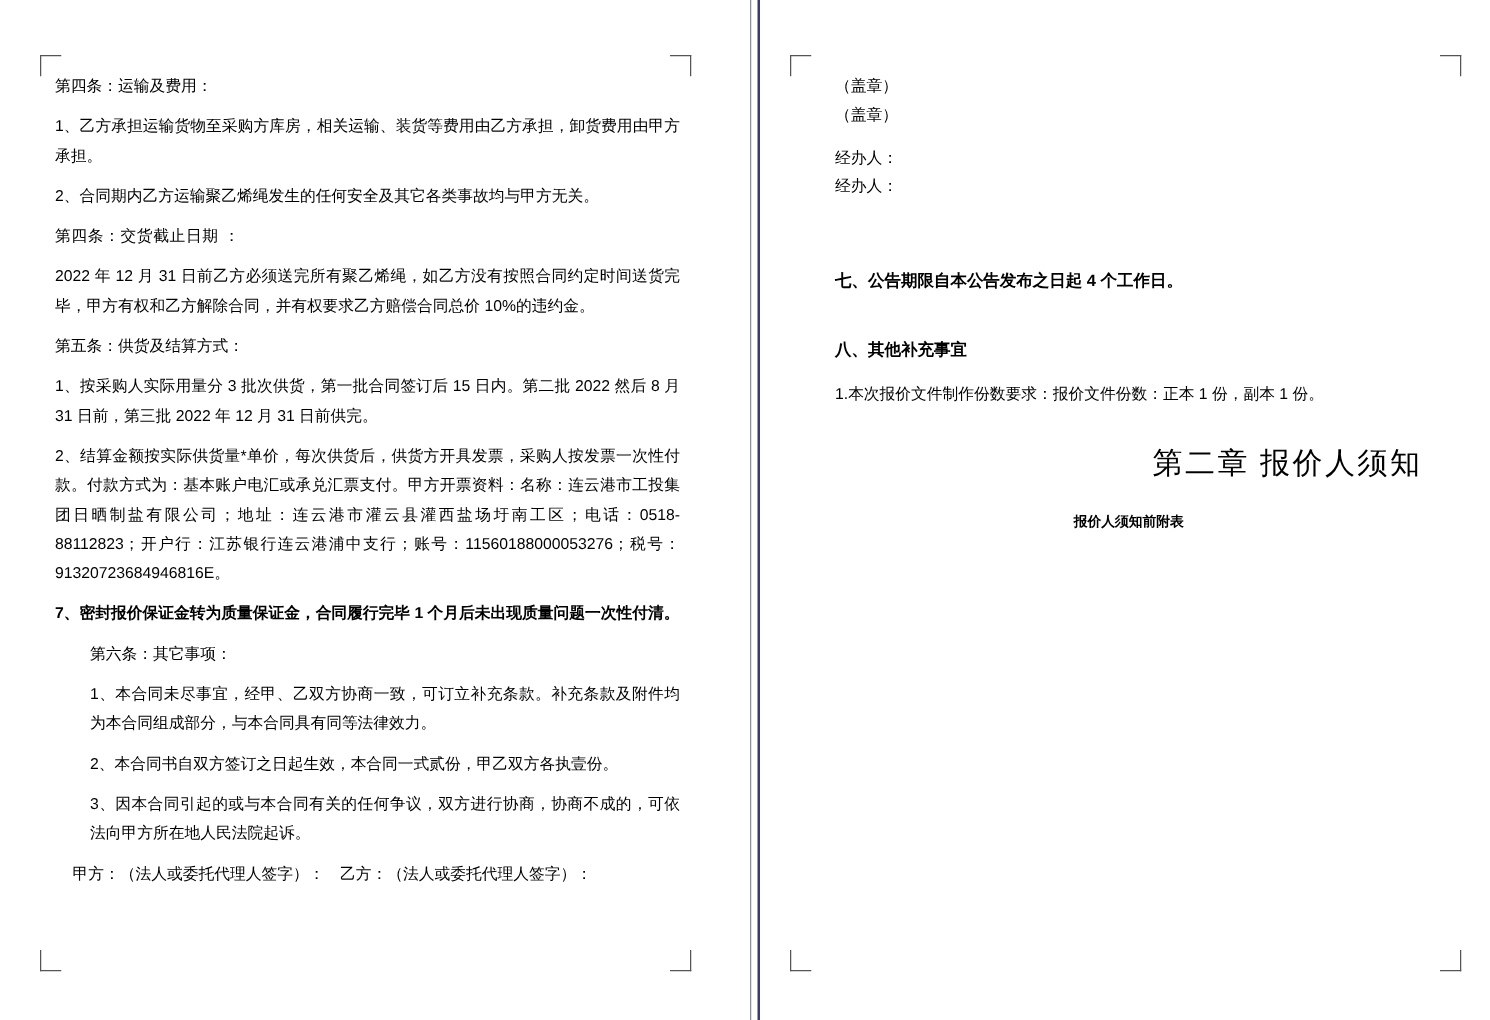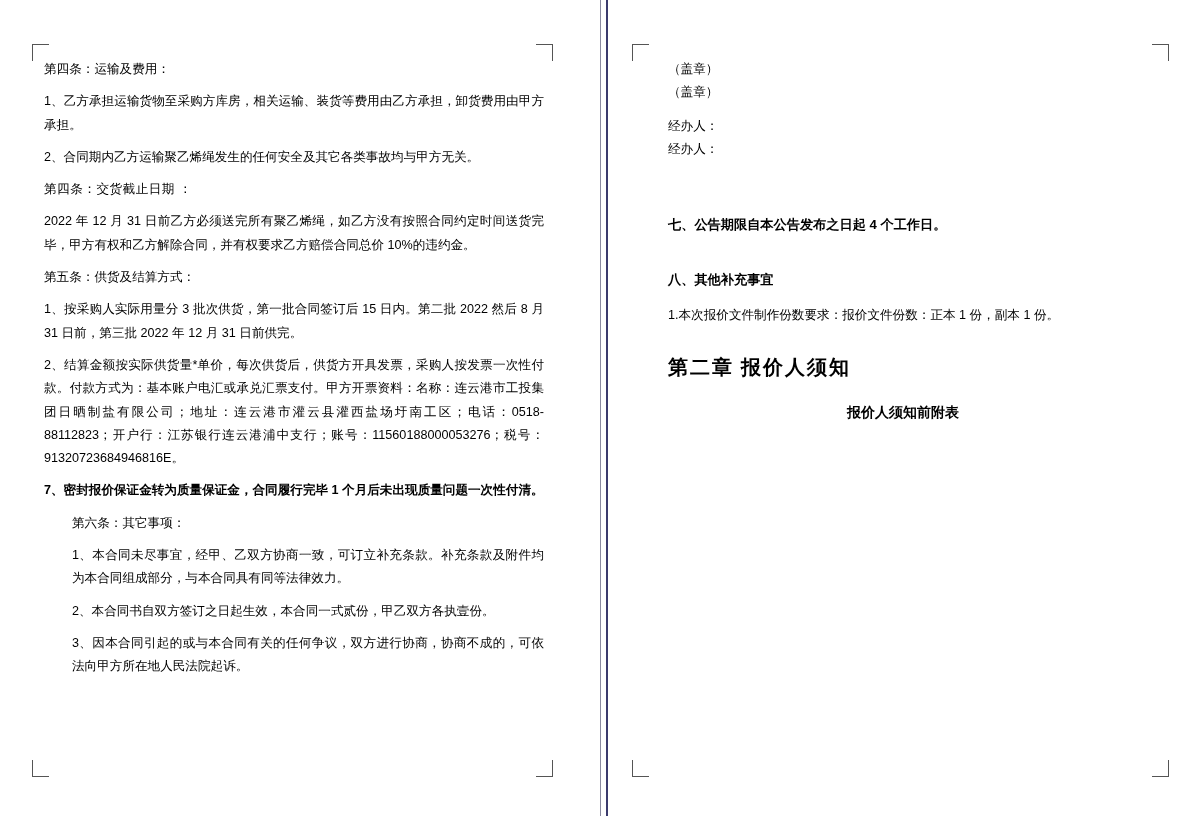--- a/index.html
+++ b/index.html
@@ -86,31 +86,31 @@
     display: flex;
     flex-direction: column;
     margin-bottom: 10px;
   }
   .sig-col {
     width: 232px;
   }
   .gap-lg { height: 42px; }
 
   .chapter-title {
-    text-align: left;
+    text-align: right;
     font-family: "Liberation Serif", "DejaVu Serif", serif;
-    font-weight: bold;
-    font-size: 20px;
+    font-weight: normal;
+    font-size: 24px;
     letter-spacing: 2px;
     margin: 22px 0 14px 0;
   }
   .chapter-sub {
     text-align: center;
     font-weight: bold;
-    font-size: 14px;
+    font-size: 11px;
     margin: 0 0 12px 0;
   }
   .heading {
     font-weight: bold;
     font-size: 13.2px;
     margin: 0 0 12px 0;
   }
   .heading-gap { margin-top: 30px; }
 </style>
 </head>
@@ -131,20 +131,21 @@
       <p class="spaced">第四条：交货截止日期 ：</p>
       <p>2022 年 12 月 31 日前乙方必须送完所有聚乙烯绳，如乙方没有按照合同约定时间送货完毕，甲方有权和乙方解除合同，并有权要求乙方赔偿合同总价 10%的违约金。</p>
       <p>第五条：供货及结算方式：</p>
       <p>1、按采购人实际用量分 3 批次供货，第一批合同签订后 15 日内。第二批 2022 然后 8 月 31 日前，第三批 2022 年 12 月 31 日前供完。</p>
       <p>2、结算金额按实际供货量*单价，每次供货后，供货方开具发票，采购人按发票一次性付款。付款方式为：基本账户电汇或承兑汇票支付。甲方开票资料：名称：连云港市工投集团日晒制盐有限公司；地址：连云港市灌云县灌西盐场圩南工区；电话：0518-88112823；开户行：江苏银行连云港浦中支行；账号：11560188000053276；税号：91320723684946816E。</p>
       <p class="bold">7、密封报价保证金转为质量保证金，合同履行完毕 1 个月后未出现质量问题一次性付清。</p>
       <p class="p-indent2">第六条：其它事项：</p>
       <p class="p-indent2">1、本合同未尽事宜，经甲、乙双方协商一致，可订立补充条款。补充条款及附件均为本合同组成部分，与本合同具有同等法律效力。</p>
       <p class="p-indent2">2、本合同书自双方签订之日起生效，本合同一式贰份，甲乙双方各执壹份。</p>
       <p class="p-indent2">3、因本合同引起的或与本合同有关的任何争议，双方进行协商，协商不成的，可依法向甲方所在地人民法院起诉。</p>
+      <p style="padding-left:14px;">甲方：（法人或委托代理人签字）：　乙方：（法人或委托代理人签字）：</p>
     </div>
   </div>
 
   <div class="gutter"></div>
 
   <div class="page page-right">
     <div class="mark tl" style="left:24px; top:44px;"></div>
     <div class="mark tr" style="left:544px; top:44px;"></div>
     <div class="mark bl" style="left:24px; top:760px;"></div>
     <div class="mark br" style="left:544px; top:760px;"></div>

